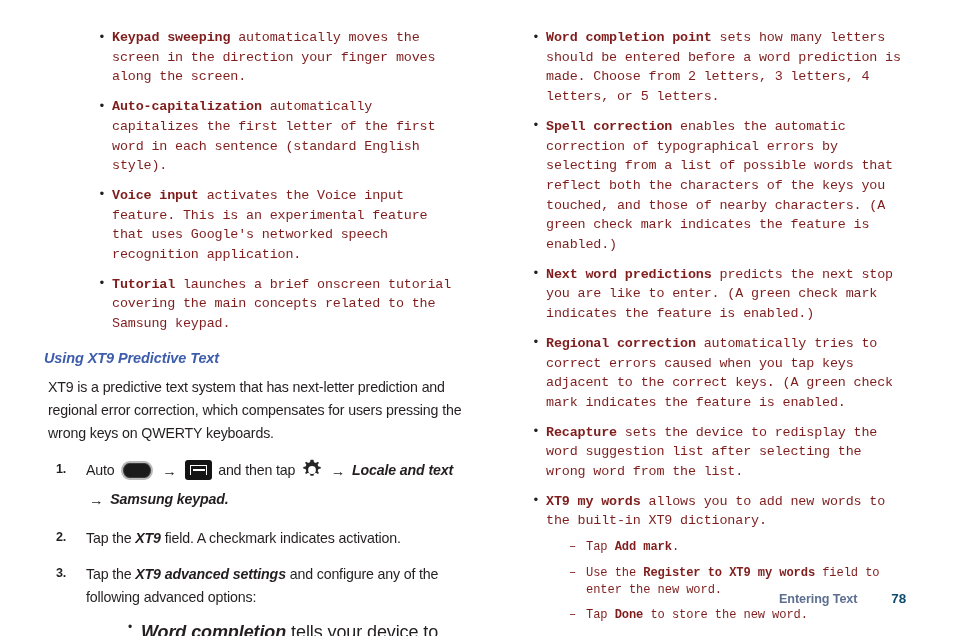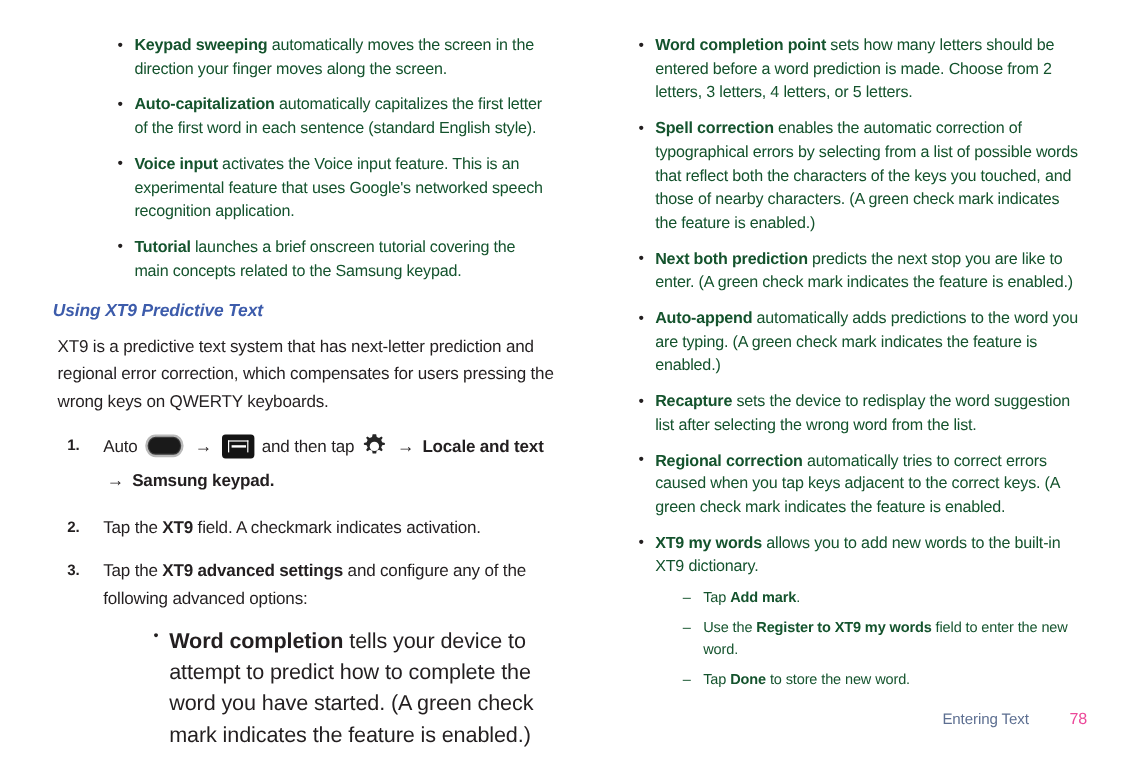--- a/index.html
+++ b/index.html
@@ -68,21 +68,22 @@
     margin: 0;
     padding: 0;
   }
   .bullet-item {
     position: relative;
     padding-left: 16px;
     margin-bottom: 10px;
     font-size: 13.4px;
     line-height: 1.47;
     letter-spacing: -0.15px;
-    color: #14532d;
+    color: #7f1d1d;
+    font-family: Liberation Mono, monospace;
   }
   .bullet-item::before {
     content: "\2022";
     position: absolute;
     left: 2px;
     top: -0.5px;
     font-size: 13px;
     line-height: 1.47;
     color: #231f20;
   }
@@ -108,21 +109,21 @@
     line-height: 1.62;
     letter-spacing: -0.15px;
   }
   .step-num {
     position: absolute;
     left: 16px;
     top: 0;
     font-weight: bold;
     font-size: 12.6px;
   }
-  .step b { font-weight: bold; }
+  .step b { font-weight: bold; font-style: italic; }
 
   
   .step-icons { line-height: 1.95; }
 
   
   .icon-inline {
     display: inline-block;
     vertical-align: middle;
     position: relative;
   }
@@ -236,36 +237,37 @@
     font-size: 12.1px;
   }
 
   
   .footer {
     position: absolute;
     left: 0;
     bottom: 30px;
     width: 954px;
     height: 20px;
+    font-weight: bold;
   }
   .footer-inner {
     position: absolute;
     right: 48px;
     bottom: 0;
     display: flex;
     align-items: baseline;
   }
   .footer-label {
     font-size: 12.6px;
     color: #5d6f91;
     letter-spacing: -0.1px;
   }
   .footer-page {
     font-size: 13.4px;
-    color: #ec4899;
+    color: #0c4a6e;
     margin-left: 34px;
     letter-spacing: -0.1px;
   }
 </style>
 </head>
 <body>
 
 <div class="page">
 
   <div class="columns">
@@ -338,30 +340,27 @@
     <div class="col col-right">
 
       <ul class="bullet-list list-right">
         <li class="bullet-item">
           <b>Word completion point</b><span> sets how many letters should be entered before a word prediction is made. Choose from 2 letters, 3 letters, 4 letters, or 5 letters.</span>
         </li>
         <li class="bullet-item">
           <b>Spell correction</b><span> enables the automatic correction of typographical errors by selecting from a list of possible words that reflect both the characters of the keys you touched, and those of nearby characters. (A green check mark indicates the feature is enabled.)</span>
         </li>
         <li class="bullet-item">
-          <b>Next both prediction</b><span> predicts the next stop you are like to enter. (A green check mark indicates the feature is enabled.)</span>
-        </li>
-        <li class="bullet-item">
-          <b>Auto-append</b><span> automatically adds predictions to the word you are typing. (A green check mark indicates the feature is enabled.)</span>
+          <b>Next word predictions</b><span> predicts the next stop you are like to enter. (A green check mark indicates the feature is enabled.)</span>
+        </li>
+        <li class="bullet-item">
+          <b>Regional correction</b><span> automatically tries to correct errors caused when you tap keys adjacent to the correct keys. (A green check mark indicates the feature is enabled.</span>
         </li>
         <li class="bullet-item">
           <b>Recapture</b><span> sets the device to redisplay the word suggestion list after selecting the wrong word from the list.</span>
-        </li>
-        <li class="bullet-item">
-          <b>Regional correction</b><span> automatically tries to correct errors caused when you tap keys adjacent to the correct keys. (A green check mark indicates the feature is enabled.</span>
         </li>
         <li class="bullet-item">
           <b>XT9 my words</b><span> allows you to add new words to the built-in XT9 dictionary.</span>
 
           <ul class="dash-list">
             <li class="dash-item">
               <span>Tap </span><b>Add mark</b><span>.</span>
             </li>
             <li class="dash-item">
               <span>Use the </span><b>Register to XT9 my words</b><span> field to enter the new word.</span>

